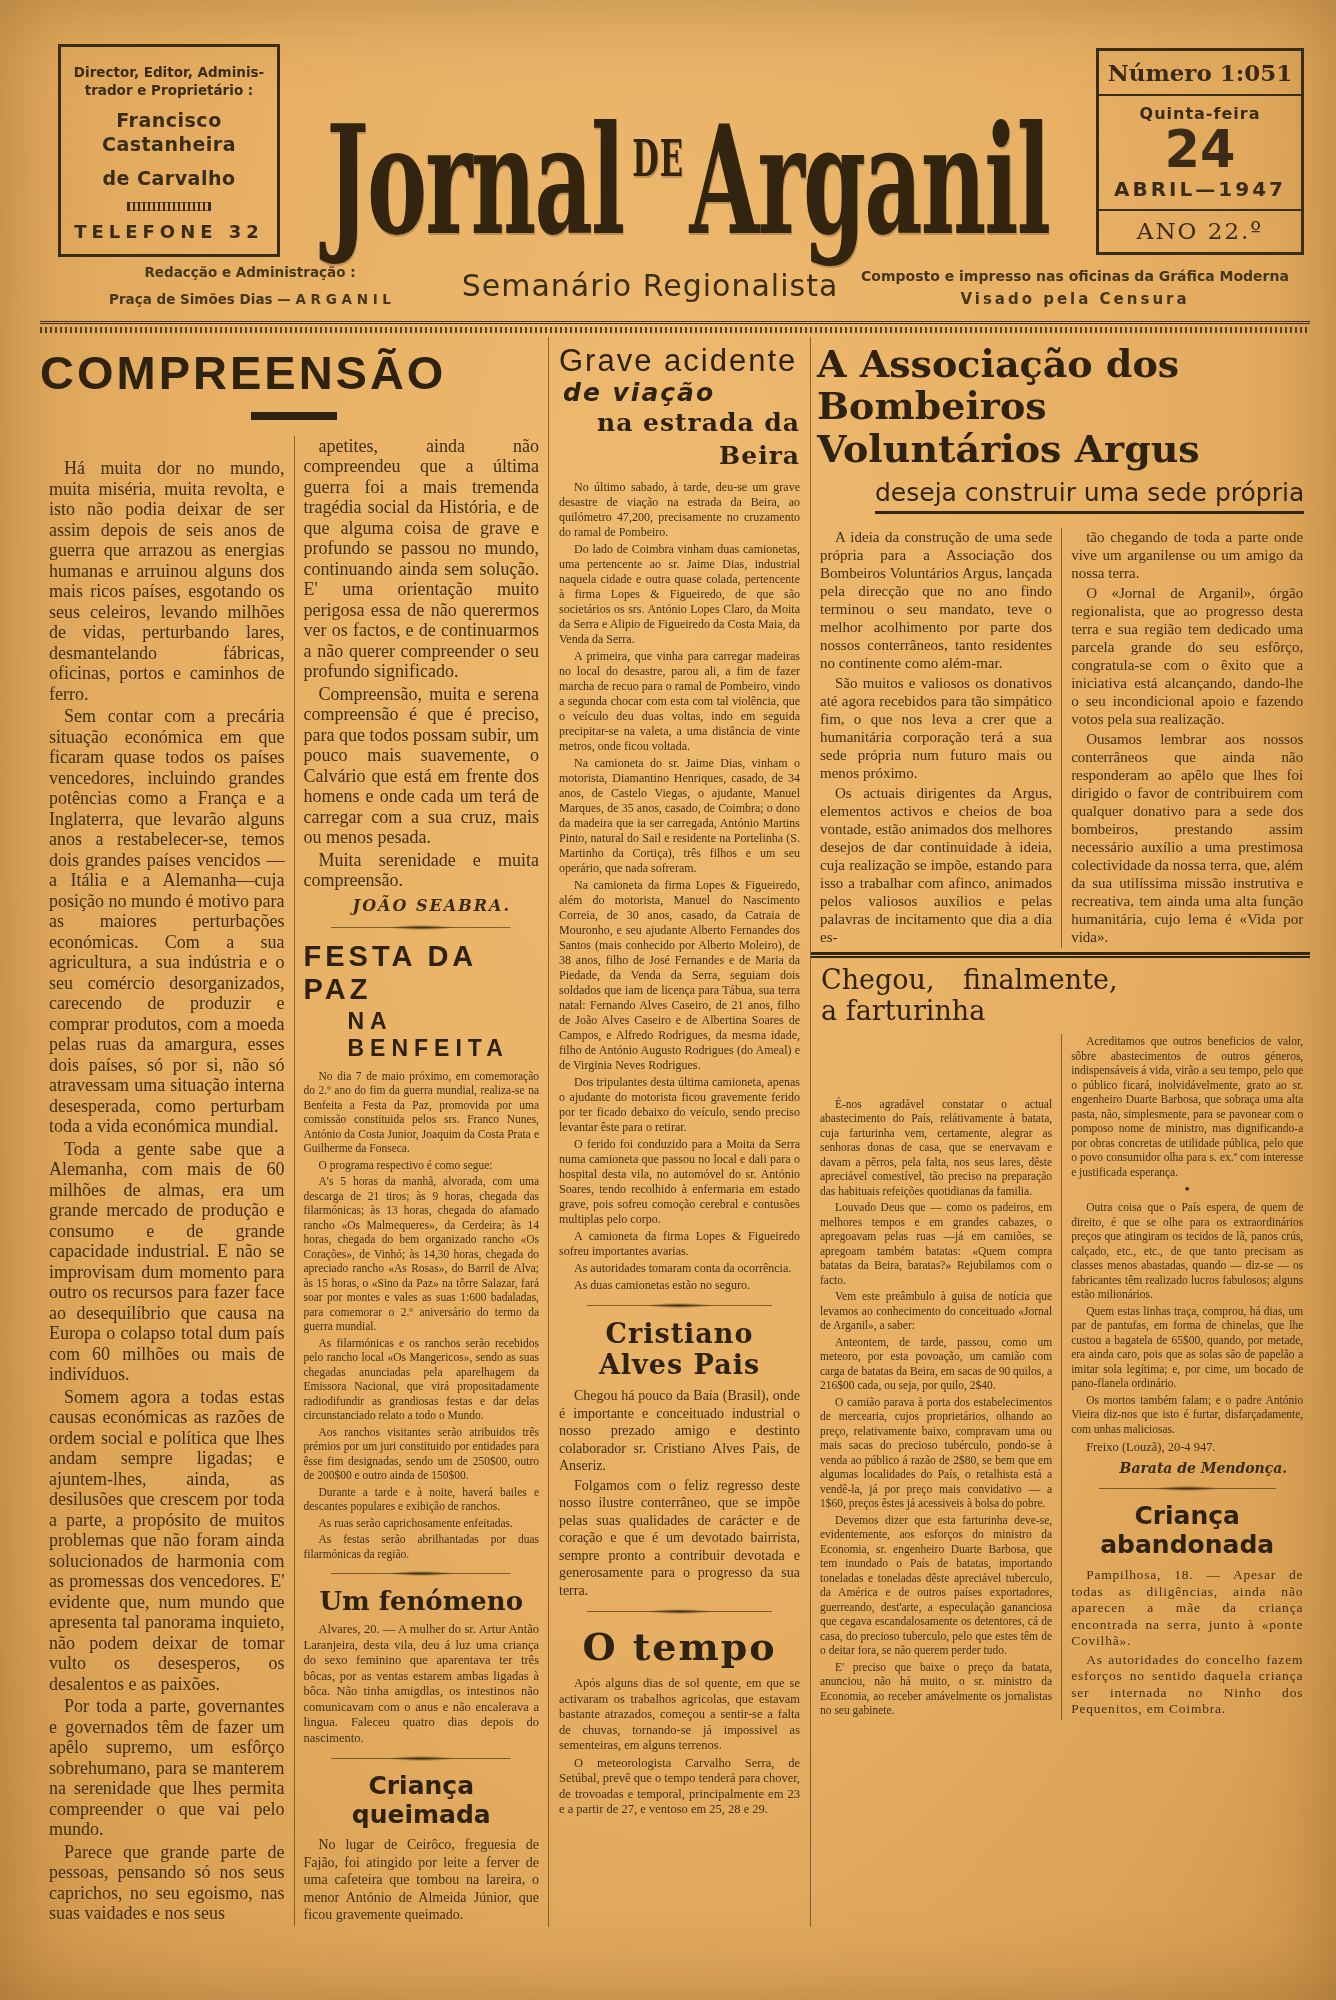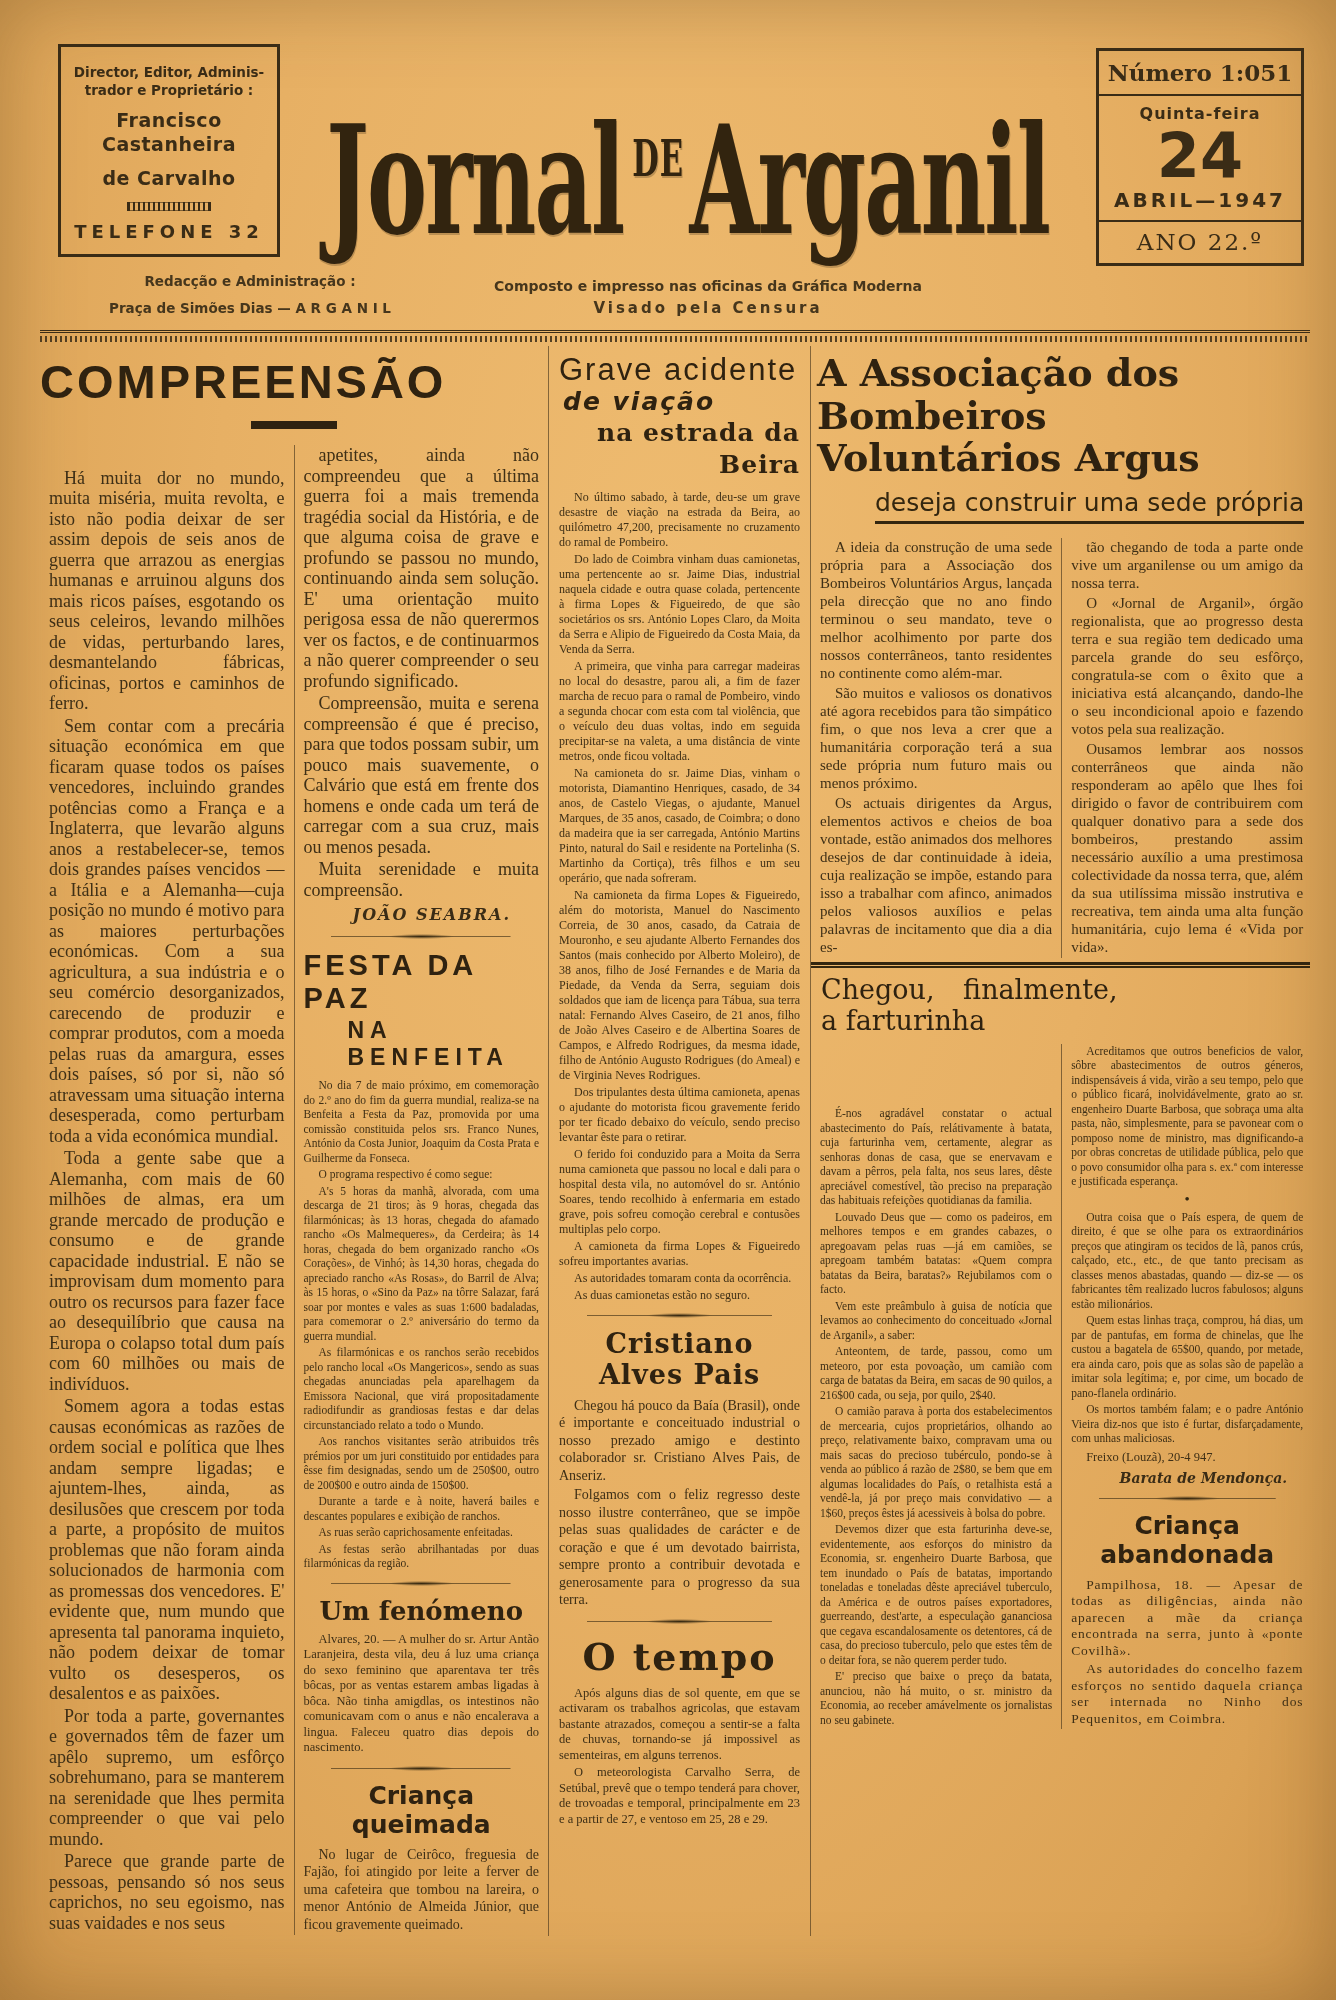--- a/index.html
+++ b/index.html
@@ -57,25 +57,25 @@
   .mh-date-box {
     margin-top:22px; margin-right:6px;
     width:208px;
     border:3px solid #3a2c16;
     text-align:center;
     color:#3a2c16;
     flex:0 0 auto;
   }
   .db-numero { font-family:"DejaVu Serif", serif; font-size:23px; font-weight:700; padding:8px 4px; border-bottom:2px solid #3a2c16; }
   .db-weekday { font-family:"DejaVu Sans", sans-serif; font-size:16px; font-weight:700; padding-top:8px; letter-spacing:1px; }
-  .db-day { font-family:"DejaVu Sans", sans-serif; font-size:62px; font-weight:800; line-height:1.05; }
+  .db-day { font-family:"DejaVu Sans", sans-serif; font-size:51px; font-weight:800; line-height:1.05; }
   .db-month { font-family:"DejaVu Sans", sans-serif; font-size:20px; font-weight:700; letter-spacing:3px; padding-bottom:8px; border-bottom:2px solid #3a2c16; }
   .db-ano { font-family:"DejaVu Serif", serif; font-size:23px; padding:7px 4px 8px; letter-spacing:2px; }
   
-  .subtitle-row { display:flex; align-items:center; margin-top:2px;gap:13px; }
+  .subtitle-row { display:flex; align-items:center; margin-top:2px; }
   .st-left { width:420px; text-align:center; font-family:"DejaVu Sans", sans-serif; font-weight:700; font-size:13.5px; color:#46361c; line-height:2.0; }
   .st-center { flex:1; text-align:center; font-family:"DejaVu Sans", sans-serif; font-size:30px; color:#3c2d15; letter-spacing:1px; }
   .st-right { width:470px; text-align:center; font-family:"DejaVu Sans", sans-serif; font-weight:700; color:#46361c; }
   .st-right .r1 { font-size:14px; line-height:1.9; }
   .st-right .r2 { font-size:15px; letter-spacing:3px; }
   .hatch-rule {
     margin-top:8px;
     border-top:3px double #3a2c16;
     height:12px;
     background: repeating-linear-gradient(90deg, rgba(58,44,22,.85) 0 2px, transparent 2px 5px);
@@ -163,20 +163,21 @@
       <div class="db-month">ABRIL—1947</div>
       <div class="db-ano">ANO 22.º</div>
     </div>
   </header>
 
   <div class="subtitle-row">
     <div class="st-left">
       <div>Redacção e Administração :</div>
       <div>Praça de Simões Dias — A R G A N I L</div>
     </div>
+    <div class="st-center">Semanário Regionalista</div>
     <div class="st-right">
       <div class="r1">Composto e impresso nas oficinas da Gráfica Moderna</div>
       <div class="r2">Visado pela Censura</div>
     </div>
   </div>
 
   <div class="hatch-rule"></div>
 
   <main class="content">
 

